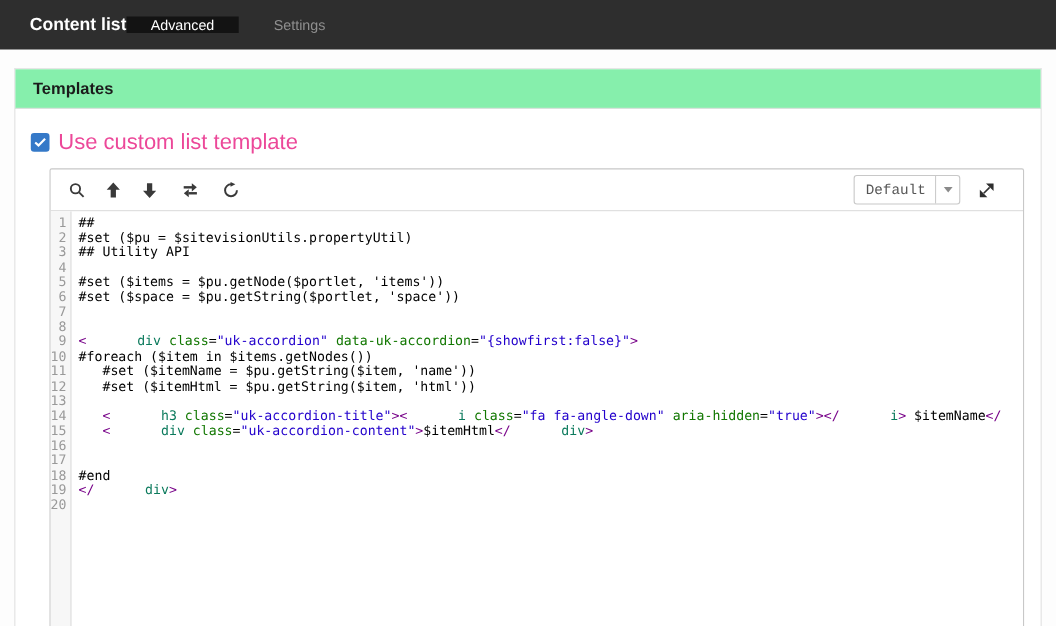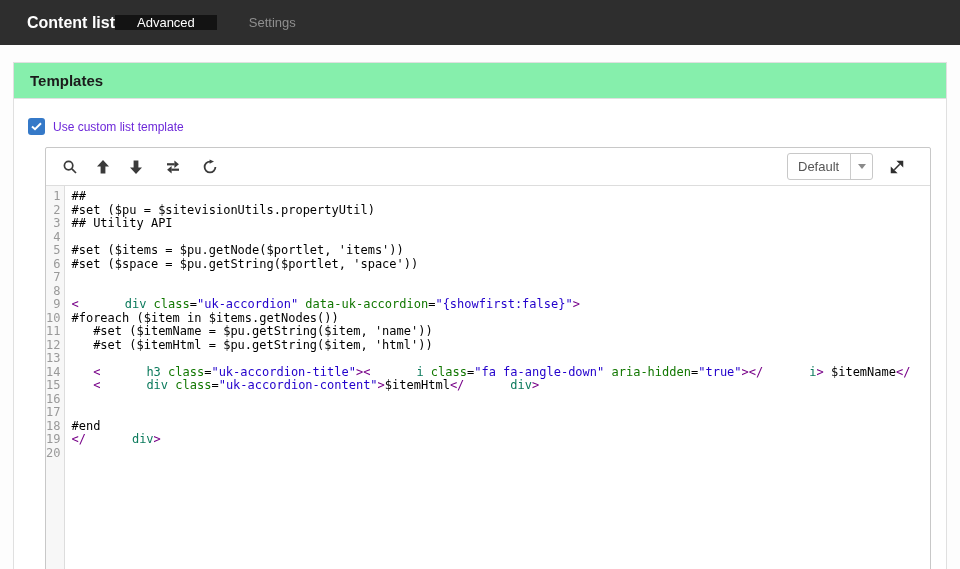--- a/index.html
+++ b/index.html
@@ -14,28 +14,28 @@
   .tab-settings{margin-left:10px;}
   .tab.active{background:#131313;color:#fff;}
   
   .panel{margin:17px 13px 0;border:1px solid #e0e0e0;border-bottom:none;height:560px;background:#fff;}
   .panel-header{background:#86efac;border-bottom:1px solid #e0e0e0;padding:9px 16px;font-size:15px;font-weight:bold;color:#1b1b1b;}
   .panel-body{padding:19px 15px 0 14px;}
   
   .checkbox-row{display:flex;align-items:center;margin:0 0 12px 0;}
   .checkbox{width:17px;height:17px;border-radius:3px;background:var(--accent,#3579c8);display:flex;align-items:center;justify-content:center;margin-right:8px;cursor:pointer;}
   .checkbox svg{display:block;}
-  .checkbox-label{font-size:12px;color:#6d28d9;}
+  .checkbox-label{font-size:20px;color:#ec4899;}
   
   .editor{margin-left:17px;width:886px;border:1px solid #c8c8c8;border-radius:2px;height:440px;display:flex;flex-direction:column;background:#fff;box-sizing:border-box;}
   .toolbar{height:37px;min-height:37px;display:flex;align-items:center;padding:0 12px;border-bottom:1px solid #ddd;}
   .tbtn{width:24px;height:24px;margin-right:9px;display:flex;align-items:center;justify-content:center;background:none;border:none;padding:0;cursor:pointer;}
   .tbtn svg{display:block;}
   .toolbar-right{margin-left:auto;display:flex;align-items:center;}
-  .select{width:86px;height:27px;border:1px solid #c8c8c8;border-radius:3px;display:flex;align-items:stretch;background:#fff;cursor:pointer;box-sizing:border-box;}
+  .select{width:97px;height:27px;border:1px solid #c8c8c8;border-radius:3px;display:flex;align-items:stretch;background:#fff;cursor:pointer;box-sizing:border-box;font-family:Liberation Mono, monospace;}
   .select-value{flex:1;display:flex;align-items:center;padding-left:10px;font-size:13px;color:#555;}
   .select-caret{width:21px;border-left:1px solid #ccc;display:flex;align-items:center;justify-content:center;}
   .caret{width:0;height:0;border-left:4px solid transparent;border-right:4px solid transparent;border-top:5px solid #8a8a8a;}
   .expand{margin-left:12px;}
   
   .editor-body{flex:1;display:flex;font-family:"DejaVu Sans Mono",monospace;font-size:12px;line-height:13.5px;overflow:hidden;}
   .gutter{width:29px;background:#f7f7f7;border-right:1px solid #ddd;padding:4px 4px 0 0;text-align:right;box-sizing:border-box;}
   .ln{height:13.5px;color:var(--line_number,#999);}
   .codecol{flex:1;padding:4px 0 0 6px;}
   .cl{height:13.5px;white-space:pre;color:var(--text,#000);cursor:text;}

